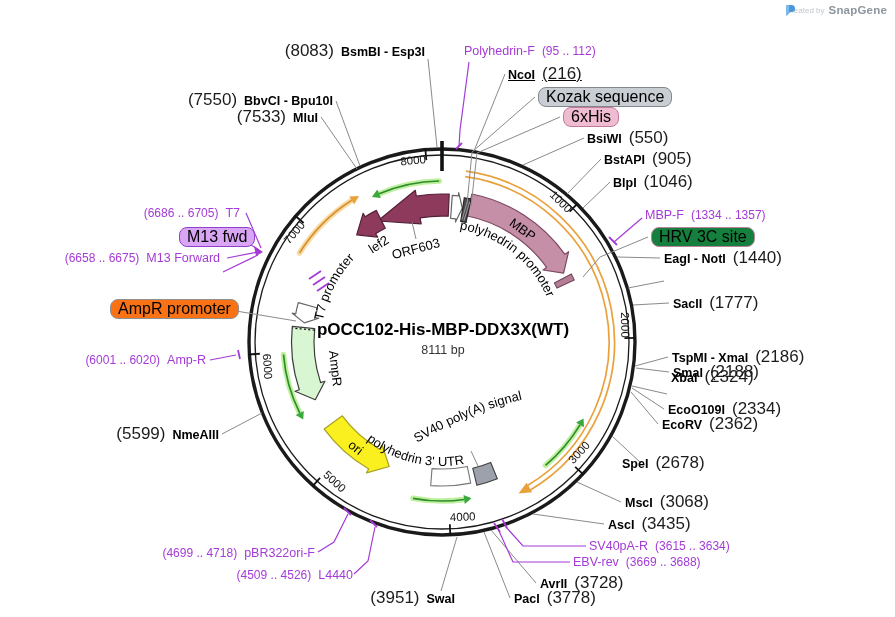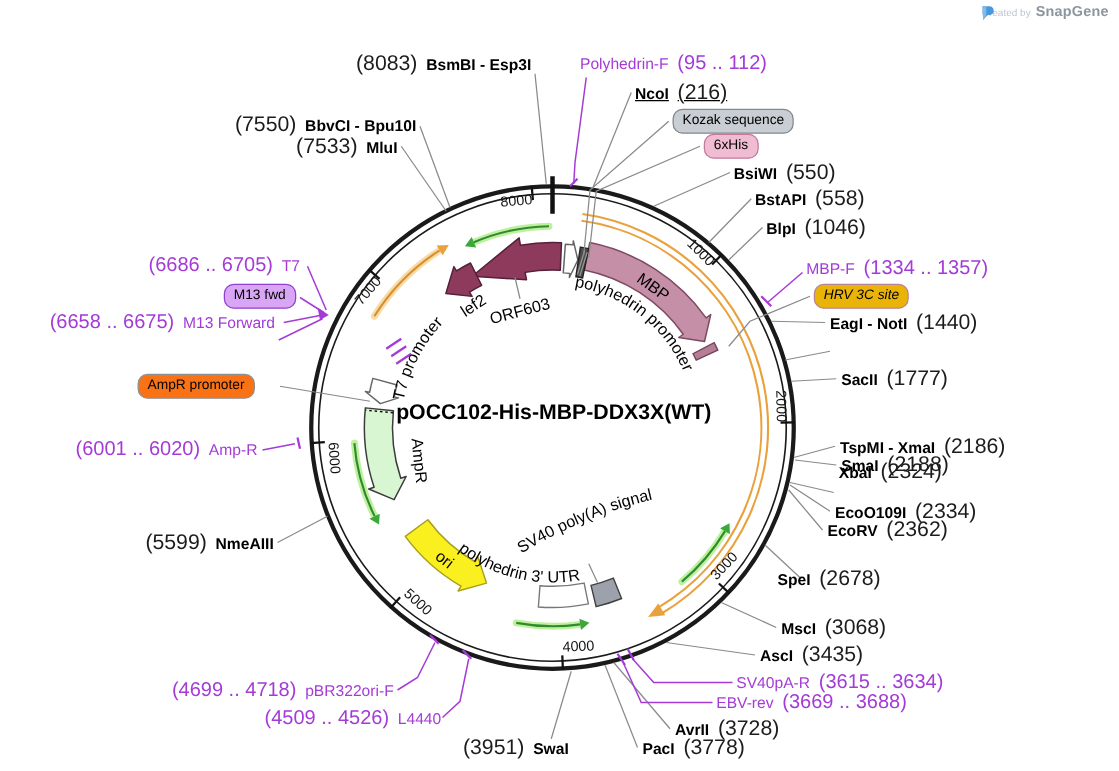--- a/index.html
+++ b/index.html
@@ -6,26 +6,26 @@
   .stage{position:relative;width:895px;height:617px;background:#fff;overflow:hidden;
          font-family:"Liberation Sans",sans-serif;}
   .stage svg{position:absolute;left:0;top:0;}
   .lbl{position:absolute;white-space:nowrap;font-size:12.5px;color:#000;line-height:14px;}
   .lbl .nm{font-weight:bold;}
   .lbl .pos{font-weight:normal;font-size:17px;color:#1c1c1c;}
   .right-al{text-align:right;}
   .gapL{margin-left:7px;}
   .gapR{margin-right:7px;}
   .primer{color:#A43BD6;font-size:12.5px;}
-  .primer .pos{color:#A43BD6;font-size:16px;}
-  .pill{position:absolute;white-space:nowrap;font-size:11px;color:#000;
+  .primer .pos{color:#A43BD6;font-size:12px;}
+  .pill{position:absolute;white-space:nowrap;font-size:16px;color:#000;
         padding:1px 7px 2px 7px;border-radius:8px;line-height:15px;}
   .pill-gray{background:#C9CED4;border:1.3px solid #82878D;}
   .pill-pink{background:#F0BCD1;border:1.3px solid #C27A9C;}
-  .pill-rose{background:#eab308;border:1.3px solid #B9829B;font-style:italic;}
+  .pill-rose{background:#15803d;border:1.3px solid #B9829B;}
   .pill-purple{background:#D9A6F5;border:1.3px solid #9140CE;}
   .pill-white{background:#f97316;border:1.3px solid #909090;}
   .titleblock{position:absolute;left:443px;top:320px;transform:translateX(-50%);text-align:center;}
   .titleblock .tname{font-size:17px;font-weight:bold;color:#000;}
   .titleblock .tsize{font-size:12.5px;color:#333;margin-top:3px;}
   .credit{position:absolute;right:8px;top:4px;display:flex;align-items:center;gap:4px;}
   .credit .pre{font-size:8px;color:#BFC7CE;}
   .credit .brand{font-size:11.5px;color:#8D969E;font-weight:bold;letter-spacing:0.2px;}
   .flabel{font-size:13px;fill:#000;}
   .ticklab{font-size:11.5px;fill:#141414;}
@@ -173,21 +173,21 @@
 </svg>
 
 <div class="lbl right-al" style="right:470px;top:44px;"><span class="pos gapR">(8083)</span><span class="nm">BsmBI - Esp3I</span></div>
 <div class="lbl right-al" style="right:562px;top:93px;"><span class="pos gapR">(7550)</span><span class="nm">BbvCI - Bpu10I</span></div>
 <div class="lbl right-al" style="right:577px;top:110px;"><span class="pos gapR">(7533)</span><span class="nm">MluI</span></div>
 <div class="lbl right-al" style="right:676px;top:427px;"><span class="pos gapR">(5599)</span><span class="nm">NmeAIII</span></div>
 <div class="lbl right-al" style="right:440px;top:591px;"><span class="pos gapR">(3951)</span><span class="nm">SwaI</span></div>
 
 <div class="lbl" style="left:508px;top:67px;text-decoration:underline;"><span class="nm">NcoI</span><span class="pos gapL">(216)</span></div>
 <div class="lbl" style="left:587px;top:131px;"><span class="nm">BsiWI</span><span class="pos gapL">(550)</span></div>
-<div class="lbl" style="left:604px;top:152px;"><span class="nm">BstAPI</span><span class="pos gapL">(558)</span></div>
+<div class="lbl" style="left:604px;top:152px;"><span class="nm">BstAPI</span><span class="pos gapL">(905)</span></div>
 <div class="lbl" style="left:613px;top:175px;"><span class="nm">BlpI</span><span class="pos gapL">(1046)</span></div>
 <div class="lbl" style="left:664px;top:251px;"><span class="nm">EagI - NotI</span><span class="pos gapL">(1440)</span></div>
 <div class="lbl" style="left:673px;top:296px;"><span class="nm">SacII</span><span class="pos gapL">(1777)</span></div>
 <div class="lbl" style="left:672px;top:350px;"><span class="nm">TspMI - XmaI</span><span class="pos gapL">(2186)</span></div>
 <div class="lbl" style="left:673px;top:365px;"><span class="nm">SmaI</span><span class="pos gapL">(2188)</span></div>
 <div class="lbl" style="left:671px;top:370px;text-align:center;"><span class="nm">XbaI</span><span class="pos gapL">(2324)</span></div>
 <div class="lbl" style="left:668px;top:402px;"><span class="nm">EcoO109I</span><span class="pos gapL">(2334)</span></div>
 <div class="lbl" style="left:662px;top:417px;"><span class="nm">EcoRV</span><span class="pos gapL">(2362)</span></div>
 <div class="lbl" style="left:622px;top:456px;"><span class="nm">SpeI</span><span class="pos gapL">(2678)</span></div>
 <div class="lbl" style="left:625px;top:495px;"><span class="nm">MscI</span><span class="pos gapL">(3068)</span></div>
@@ -206,20 +206,21 @@
 <div class="lbl primer right-al" style="right:675px;top:251px;"><span class="pos gapR">(6658 .. 6675)</span><span>M13 Forward</span></div>
 
 <div class="pill pill-gray" style="left:538px;top:87px;">Kozak sequence</div>
 <div class="pill pill-pink" style="left:563px;top:107px;">6xHis</div>
 <div class="pill pill-rose" style="left:651px;top:227px;">HRV 3C site</div>
 <div class="pill pill-purple" style="left:179px;top:227px;">M13 fwd</div>
 <div class="pill pill-white" style="left:110px;top:299px;">AmpR promoter</div>
 
 <div class="titleblock">
   <div class="tname">pOCC102-His-MBP-DDX3X(WT)</div>
+  <div class="tsize">8111 bp</div>
 </div>
 
 <div class="credit">
   <span class="pre">Created by</span>
   <svg width="11" height="13" viewBox="0 0 11 13">
     <path d="M1 1 h5.5 a3.5 3.5 0 0 1 0 7 H5 L1.5 12 Z" fill="#4A98DC"></path>
     <path d="M1 1 h3 v7 L1.5 12 Z" fill="#7FBCEB"></path>
   </svg>
   <span class="brand">SnapGene</span>
 </div>

